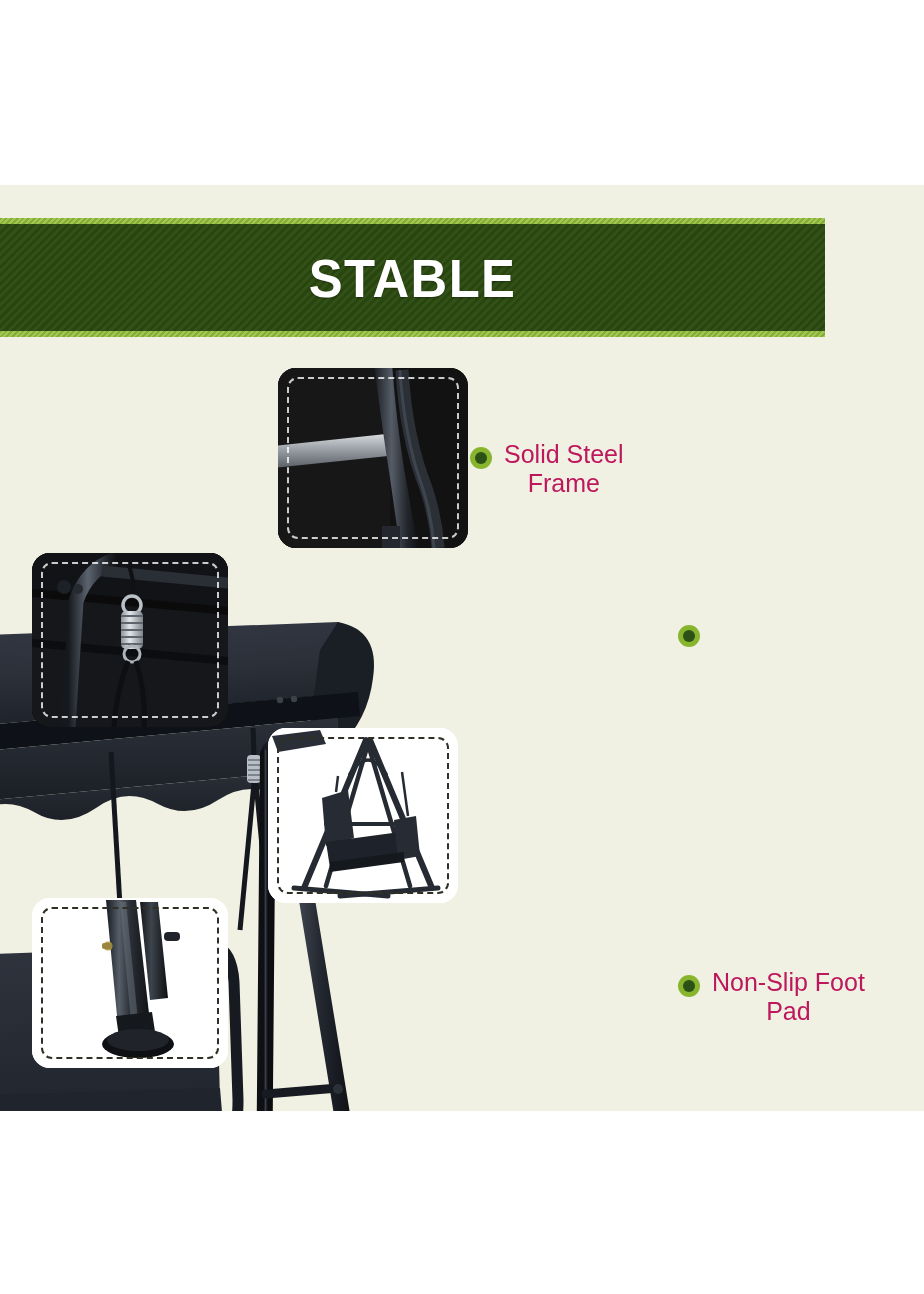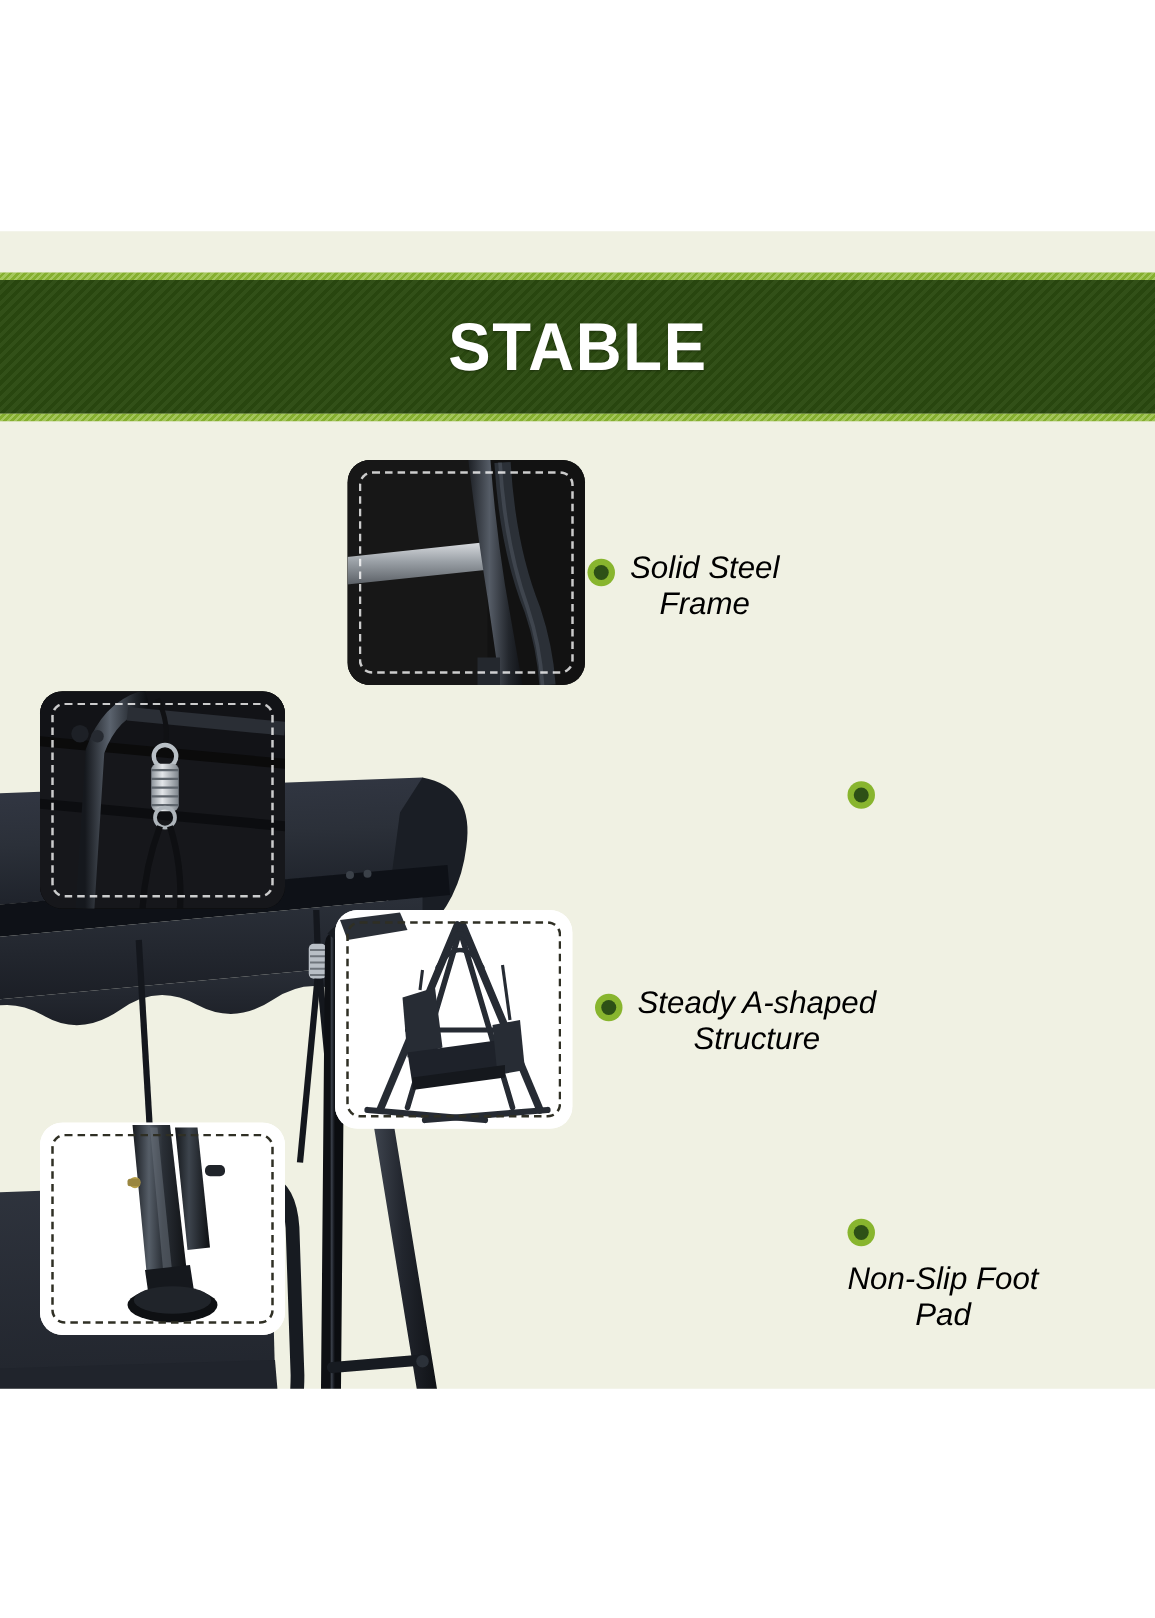--- a/index.html
+++ b/index.html
@@ -17,21 +17,21 @@
     left:0; top:185px;
     width:924px; height:926px;
     background:#f0f1e3;
     overflow:hidden;
   }
 
   
   #banner {
     position:absolute;
     left:0; top:218px;
-    width:924px; height:119px;
+    width:825px; height:119px;
     z-index:5;
   }
   #banner .stripe {
     position:absolute; left:0; width:100%;
     height:6px;
     background:#8cb832;
     background-image:repeating-linear-gradient(
         -45deg, rgba(255,255,255,.20) 0 2px, rgba(0,0,0,.05) 2px 4px);
   }
   #banner .stripe.top { top:0; }
@@ -80,27 +80,26 @@
     margin-top:7px;
     display:flex; align-items:center; justify-content:center;
   }
   .bullet i {
     display:block;
     width:12px; height:12px;
     border-radius:50%;
     background:#2d5016;
   }
   .feature-text {
-    color:#000000;
+    color:#be185d;
     font-size:25px;
     line-height:1.17;
     text-align:center;
     font-family:"Liberation Sans", sans-serif;
     white-space:pre-line;
-    font-style:italic;
   }
 
   
   .detail-box {
     position:absolute;
     z-index:4;
     border-radius:18px;
     overflow:hidden;
   }
   .detail-box .dash {
@@ -394,29 +393,22 @@
     <span class="feature-text">Solid Steel
 Frame</span>
   </div>
 
   <div class="feature-label" style="left:678px; top:433px;">
     <span class="bullet">
         <i></i>
       </span>
   </div>
 
-  <div class="feature-label" style="left:476px; top:603px;">
-    <span class="bullet">
-        <i></i>
-      </span>
-    <span class="feature-text">Steady A-shaped
-Structure</span>
-  </div>
-
-  <div class="feature-label" style="left:678px; top:783px;flex-direction:column;">
+
+  <div class="feature-label" style="left:678px; top:783px;">
     <span class="bullet">
         <i></i>
       </span>
     <span class="feature-text">Non-Slip Foot
 Pad</span>
   </div>
 
 </div>
 
 <div id="banner">

